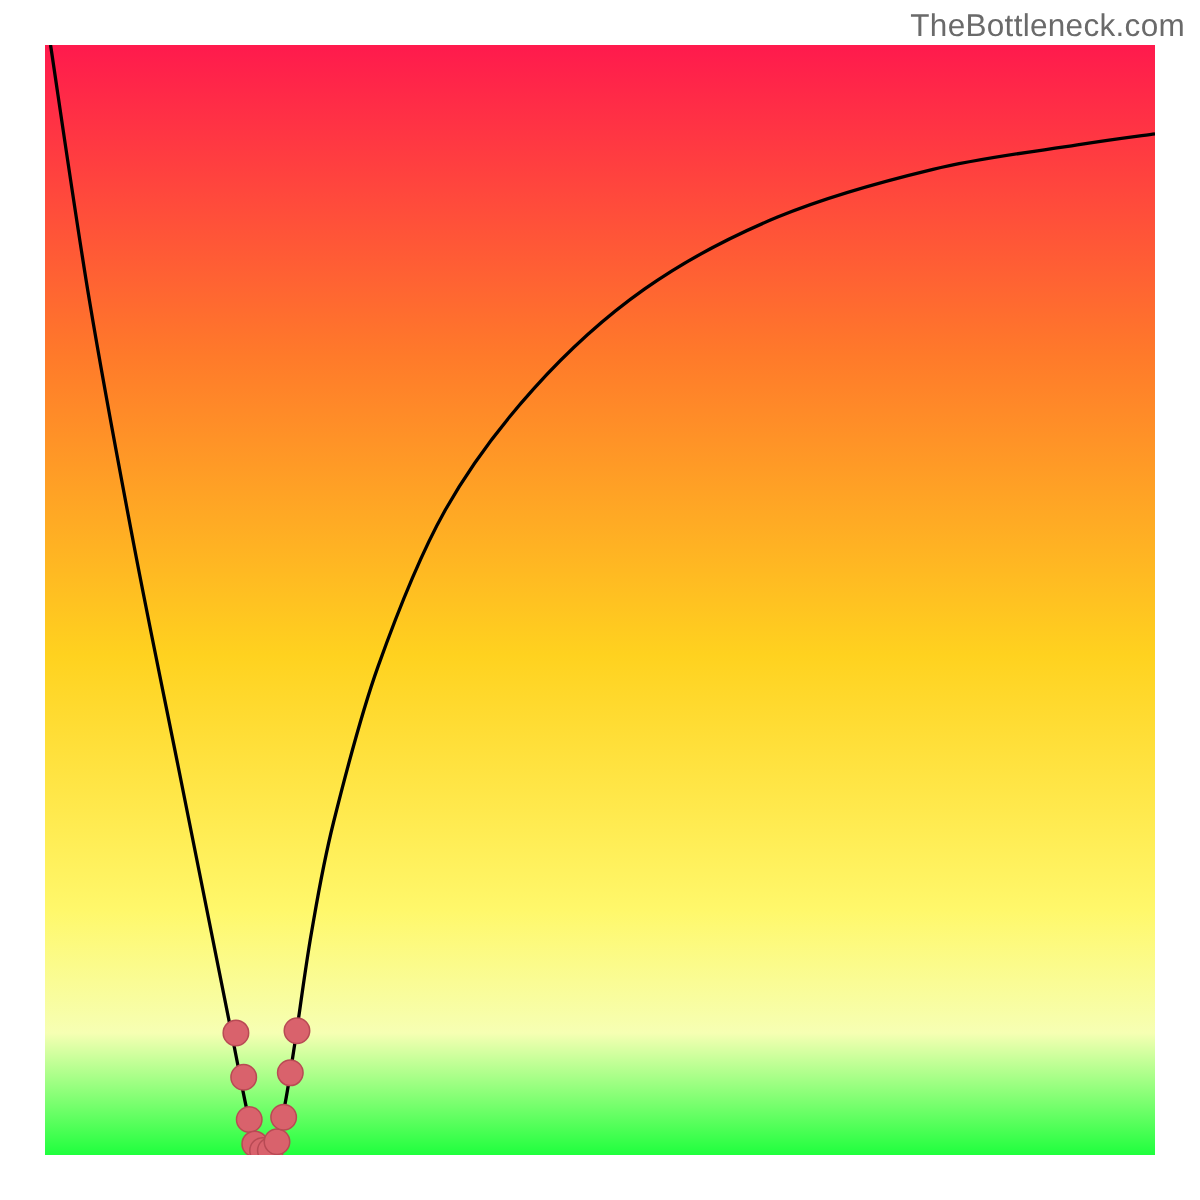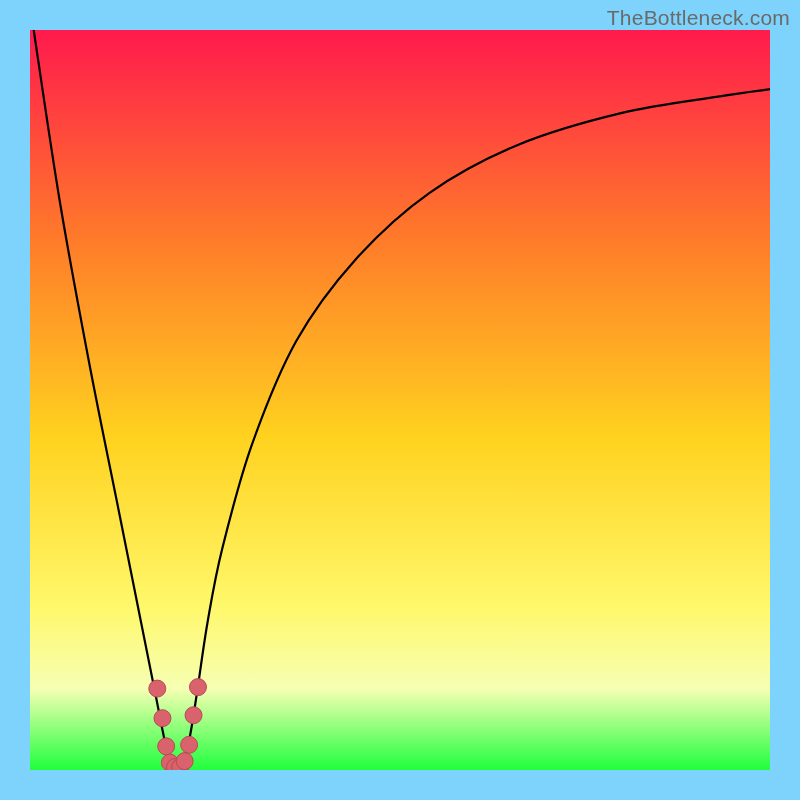--- a/index.html
+++ b/index.html
@@ -8,21 +8,21 @@
     width: 800px;
     height: 800px;
     overflow: hidden;
     background: #000;
     font-family: Arial, Helvetica, sans-serif;
   }
   .frame {
     position: absolute;
     left: 0; top: 0;
     width: 800px; height: 800px;
-    background: #7dd3fc;
+    background: #ffffff;
   }
   .plot {
     position: absolute;
     left: 30px;
     top: 30px;
     width: 740px;
     height: 740px;
   }
   .watermark {
     position: absolute;

